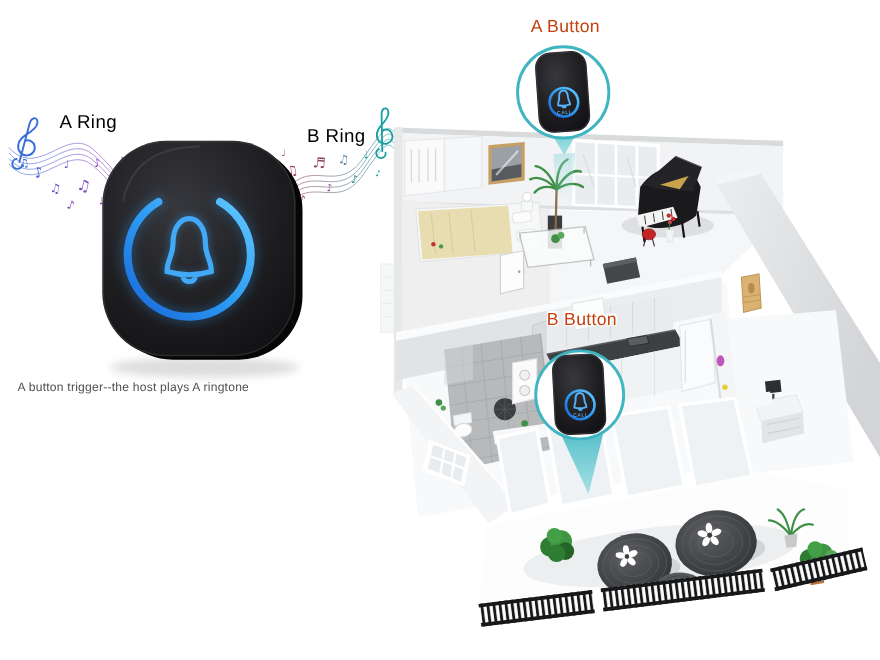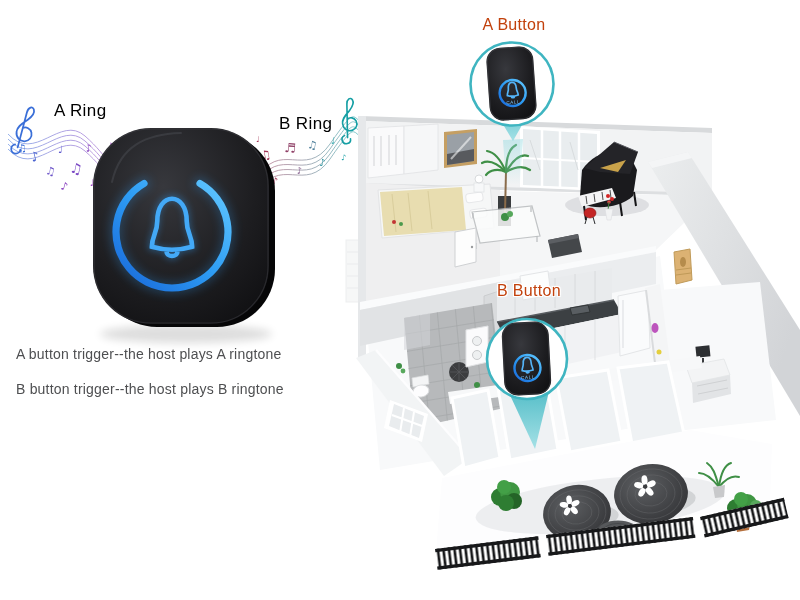--- a/index.html
+++ b/index.html
@@ -1,20 +1,20 @@
 <!DOCTYPE html>
 <html><head>
 <meta charset="utf-8">
 <style>
   html,body{margin:0;padding:0;background:#fff;}
   #stage{position:relative;width:800px;height:600px;background:#ffffff;overflow:hidden;
          font-family:"Liberation Sans", sans-serif;}
   .abs{position:absolute;}
   .ring-label{font-size:17px;color:#000000;letter-spacing:.4px;font-weight:400;}
-  .caption{font-size:14px;color:#4e4f51;letter-spacing:.2px;white-space:nowrap;}
+  .caption{font-size:11px;color:#4e4f51;letter-spacing:.2px;white-space:nowrap;}
   .btn-label{font-size:16px;color:#c2410c;letter-spacing:.3px;text-align:center;width:80px;}
   .halo{text-shadow:-1px -1px 0 #fff,1px -1px 0 #fff,-1px 1px 0 #fff,1px 1px 0 #fff,0 0 4px #fff;}
   svg{display:block;}
 </style>
 </head>
 <body>
 
 <div id="stage">
 
 <svg class="abs" style="left:0;top:0" width="800" height="600" viewBox="0 0 800 600">
@@ -438,18 +438,17 @@
   <polygon points="504,382 552,379 535,449" fill="url(#gTail)"></polygon>
   <circle cx="527" cy="359" r="40" fill="#ffffff" stroke="#3fb5c1" stroke-width="2.6"></circle>
   <use href="#cdev" transform="translate(527,359) rotate(-3)"></use>
 </g>
 </svg>
 
 <div class="abs ring-label" style="left:54px;top:101px">A Ring</div>
 <div class="abs ring-label" style="left:279px;top:114px">B Ring</div>
 
 <div class="abs caption" style="left:16px;top:346px">A button trigger--the host plays A ringtone</div>
-<div class="abs caption" style="left:16px;top:381px">B button trigger--the host plays B ringtone</div>
 
 <div class="abs btn-label" style="left:474px;top:16px">A Button</div>
 <div class="abs btn-label halo" style="left:489px;top:282px">B Button</div>
 
 </div>
 
 </body></html>

